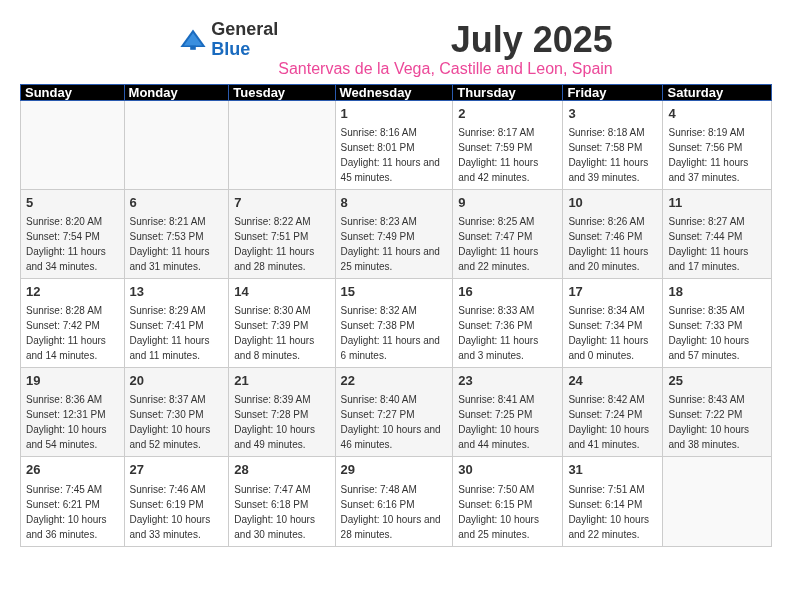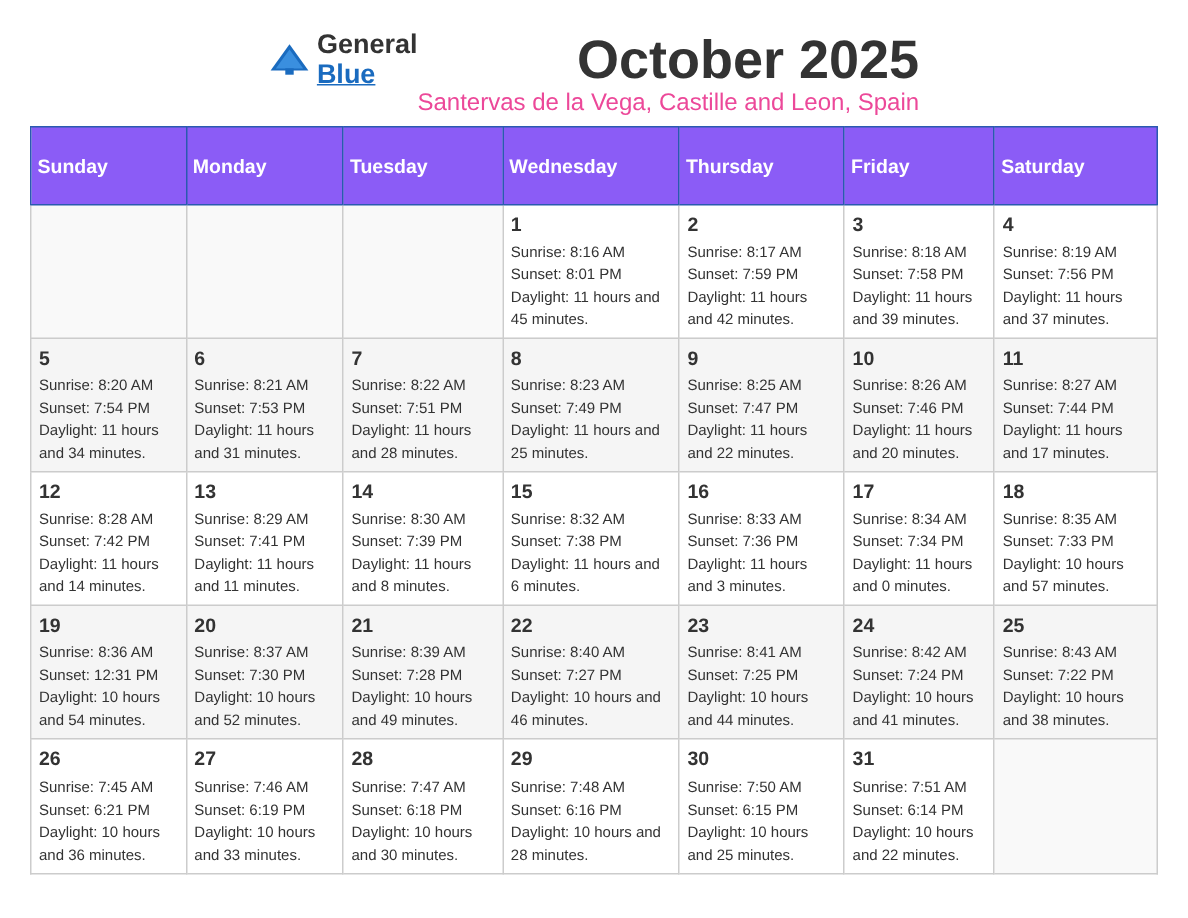--- a/index.html
+++ b/index.html
@@ -19,21 +19,21 @@
     .logo {
       display: flex;
       align-items: center;
     }
     .logo-text {
       font-size: 18px;
       font-weight: bold;
       line-height: 1.1;
     }
     .logo-general { color: #333; }
-    .logo-blue { color: #1a6bbf; text-decoration: underline; }
+    .logo-blue { color: #1a6bbf; }
     .logo-icon {
       width: 28px;
       height: 28px;
       margin-right: 4px;
     }
     .title-block {
       text-align: right;
     }
     .month-title {
       font-size: 36px;
@@ -44,23 +44,23 @@
     .location-title {
       font-size: 16px;
       color: #ec4899;
     }
     table {
       width: 100%;
       border-collapse: collapse;
       font-size: 11px;
     }
     thead th {
-      background-color: #8b5cf6;
+      background-color: #000000;
       color: #fff;
-      padding: 18px 4px;
+      padding: 0 4px;
       text-align: left;
       font-size: 13px;
       font-weight: bold;
       border: 1px solid #2a5aaf;
     }
     tbody td {
       border: 1px solid #ccc;
       vertical-align: top;
       padding: 4px 5px;
       min-height: 80px;
@@ -98,21 +98,21 @@
       <polygon points="20,5 38,30 2,30" fill="#1a6bbf"></polygon>
       <polygon points="20,10 33,28 7,28" fill="#3a8fdf"></polygon>
       <rect x="16" y="28" width="8" height="6" fill="#1a6bbf"></rect>
     </svg>
     <div class="logo-text">
       <span class="logo-general">General</span><br>
       <span class="logo-blue">Blue</span>
     </div>
   </div>
   <div class="title-block">
-    <div class="month-title">October 2025</div>
+    <div class="month-title">July 2025</div>
     <div class="location-title">Santervas de la Vega, Castille and Leon, Spain</div>
   </div>
 </div>
 
 <table>
   <thead>
     <tr>
     <th>Sunday</th>
         <th>Monday</th>
         <th>Tuesday</th>

